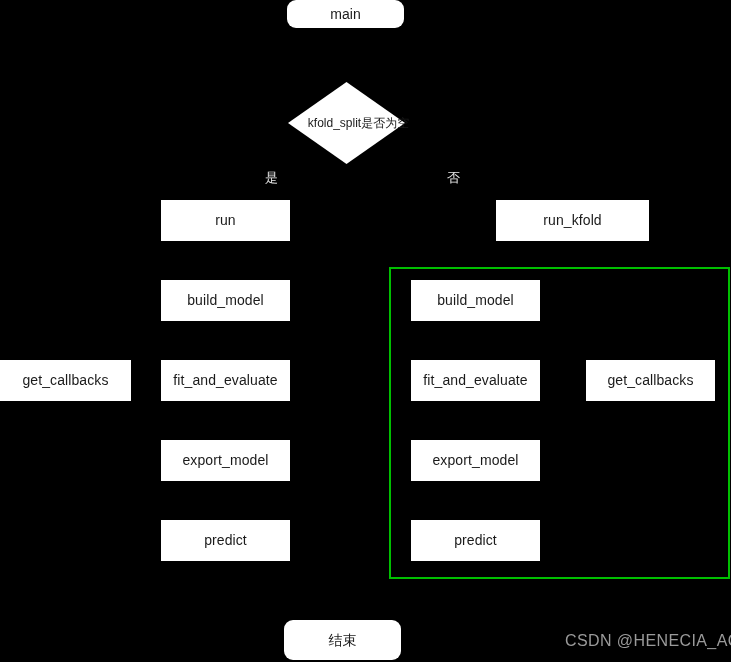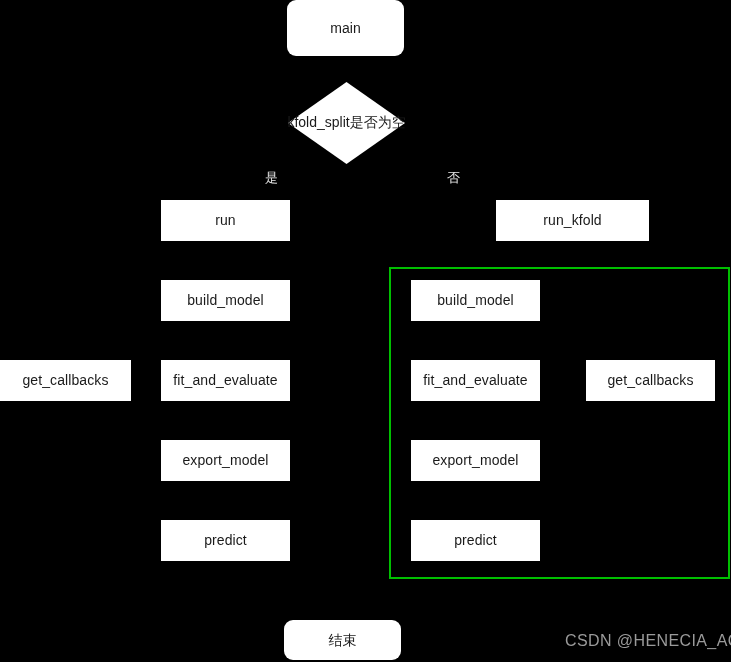--- a/index.html
+++ b/index.html
@@ -39,29 +39,29 @@
   }
   .decision-shape {
     position: absolute;
     left: 0;
     top: 0;
     width: 100%;
     height: 100%;
   }
   .decision-label {
     position: absolute;
-    left: 0;
+    left: 12px;
     top: 0;
     width: 100%;
     height: 100%;
     display: flex;
     align-items: center;
     justify-content: center;
     color: #1a1a1a;
-    font-size: 14px;
+    font-size: 12px;
     white-space: nowrap;
     box-sizing: border-box;
   }
   .edge-label {
     position: absolute;
     color: #e8e8e8;
     font-size: 13px;
     white-space: nowrap;
   }
   .group-box {
@@ -86,21 +86,21 @@
   }
 </style>
 </head>
 <body>
 
 <div id="canvas">
 
   <div class="group-box" style="left:389px; top:267px; width:341px; height:312px;"></div>
   <div class="group-label" style="left:600px; top:319px;margin-top:41px;">kfold</div>
 
-  <div class="node terminal" style="left:287px; top:0px; width:117px; height:56px;">main</div>
+  <div class="node terminal" style="left:287px; top:0px; width:117px; height:28px;">main</div>
 
   <div class="decision-wrap" style="left:288px; top:82px; width:117px; height:82px;">
     <svg class="decision-shape" viewBox="0 0 117 82" preserveAspectRatio="none">
       <polygon points="58.5,0 117,41 58.5,82 0,41" fill="#ffffff"></polygon>
     </svg>
     <div class="decision-label">kfold_split是否为空</div>
   </div>
 
   <div class="edge-label" style="left:265px; top:169px;">是</div>
   <div class="edge-label" style="left:447px; top:169px;">否</div>

